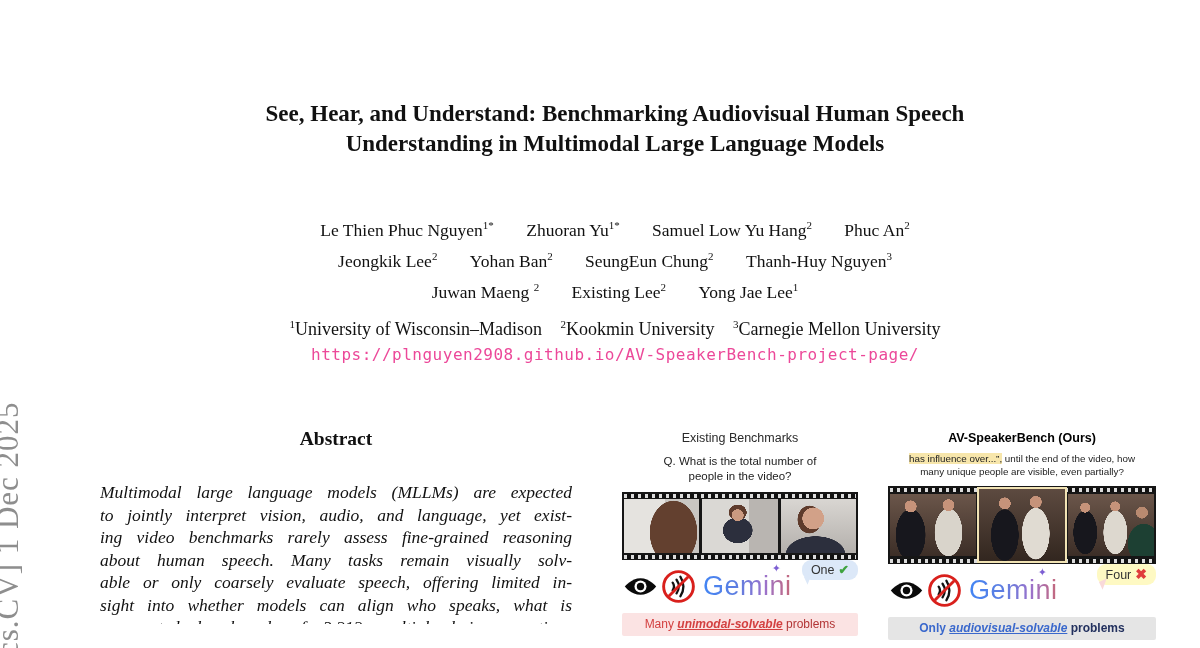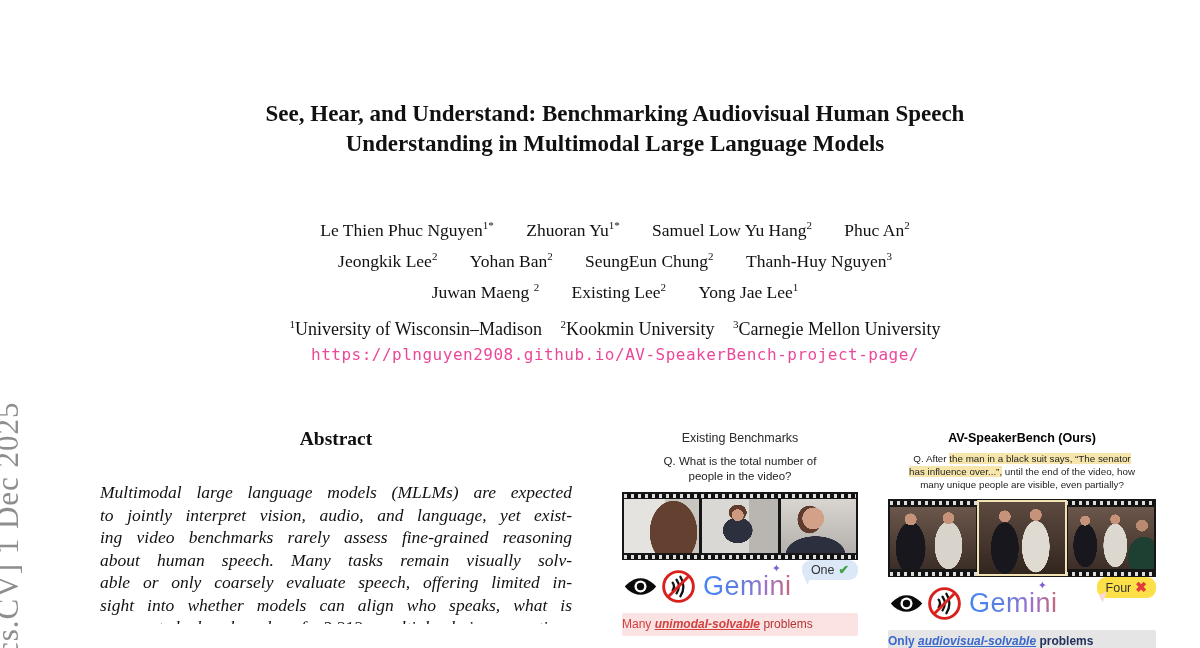--- a/index.html
+++ b/index.html
@@ -107,28 +107,28 @@
     font-family:"Liberation Sans",sans-serif;}
   .gword{background:linear-gradient(90deg,#4285f4 0%,#5f7de0 40%,#9b72cb 70%,#c66878 100%);
     -webkit-background-clip:text;background-clip:text;color:transparent;}
   .sparkle{position:absolute;top:-9px;right:10px;font-size:11px;color:#7d5fd3;}
   .bubble{position:absolute;top:-7px;right:0;padding:2px 9px 3px 9px;border-radius:9px;
     font-size:12.5px;color:#333;white-space:nowrap;}
   .bubble::after{content:"";position:absolute;left:-4px;bottom:-3px;width:0;height:0;
     border:6px solid transparent;transform:rotate(20deg);}
   .bubble-blue{background:#dce8f8;}
   .bubble-blue::after{border-right-color:#dce8f8;}
-  .bubble-pink{background:#fde047;}
+  .bubble-pink{background:#fef9c3;}
   .bubble-pink::after{border-right-color:#f9d9d9;}
   .mark{font-weight:bold;margin-left:4px;}
   .mark-ok{color:#3fa33f;}
   .mark-bad{color:#e03c3c;font-size:14px;}
 
   
-  .banner{margin-top:8px;text-align:left;font-size:12px;padding:4px 0 5px 0;border-radius:2px;}
+  .banner{margin-top:8px;text-align:center;font-size:12px;padding:4px 0 5px 0;border-radius:2px;}
   .banner .emph{font-style:italic;text-decoration:underline;font-weight:bold;}
   .banner-pink{background:#fbe3e3;color:#d34040;}
   .banner-pink .suffix{color:#b23535;}
   .banner-blue{background:#e5e5e5;color:#3a68cc;font-weight:bold;}
   .banner-blue .suffix{color:#23315e;}
 </style>
 </head>
 <body>
 
 <div class="page">
@@ -221,21 +221,20 @@
             </span>
           </div>
           <div class="banner banner-pink">
             <span>Many </span><span class="emph">unimodal-solvable</span><span class="suffix"> problems</span>
           </div>
         </div>
 
         <div class="panel panel-right">
           <div class="phead">AV-SpeakerBench (Ours)</div>
           <div class="pq-sm">
-            <div><span>Q. After </span><span class="hl">the man in a black suit says, “The senator</span></div>
             <div><span class="hl">has influence over...”,</span><span> until the end of the video, how</span></div>
             <div>many unique people are visible, even partially?</div>
           </div>
           <div class="strip">
             <div class="frame rf1"></div>
             <div class="frame rf2"></div>
             <div class="frame rf3"></div>
           </div>
           <div class="iconrow">
             <svg class="eye" viewBox="0 0 40 24">

